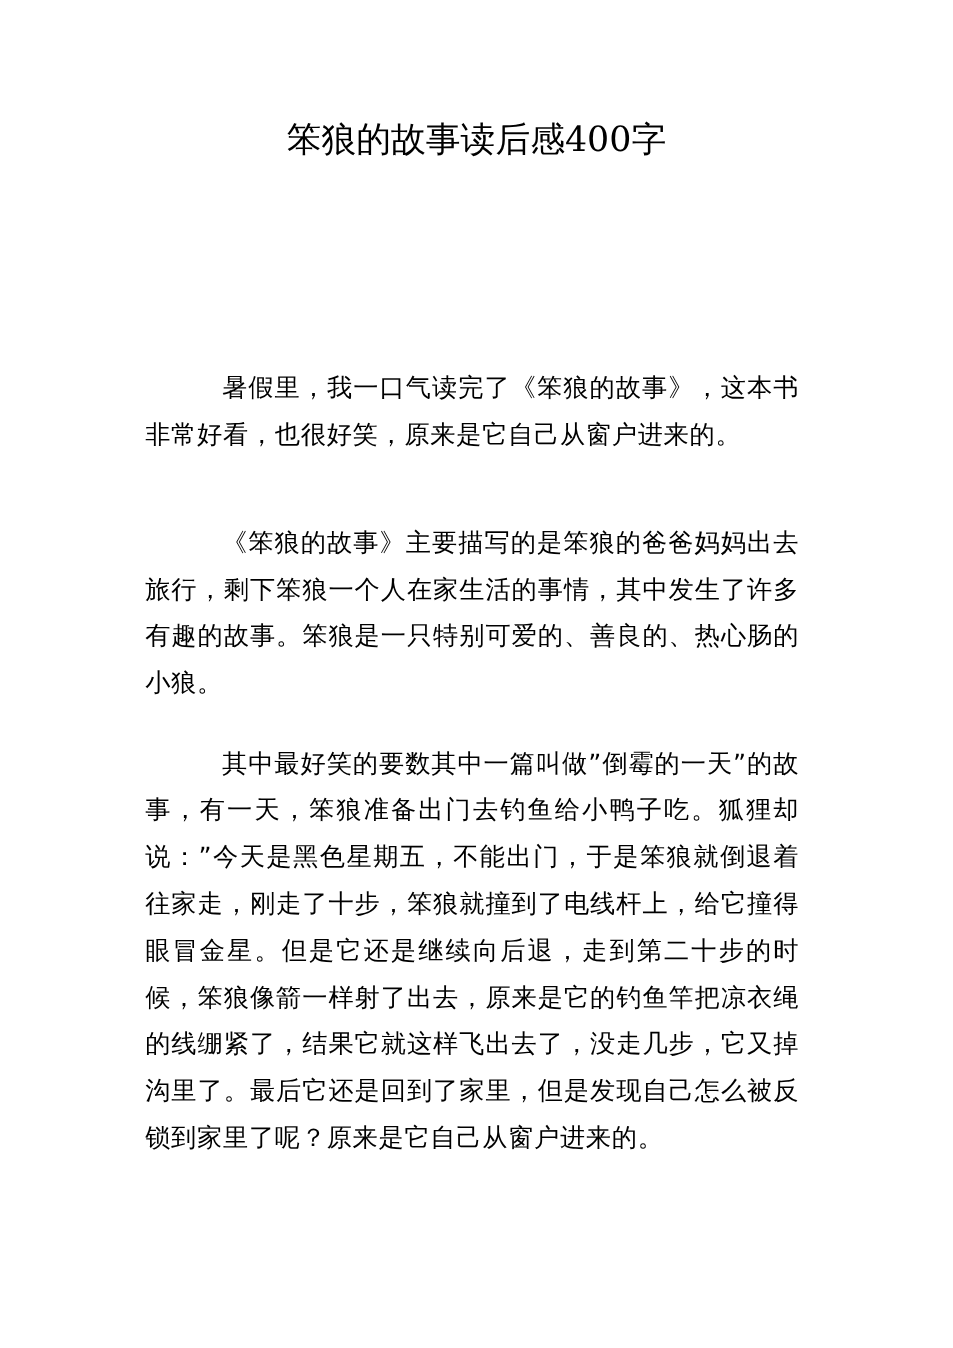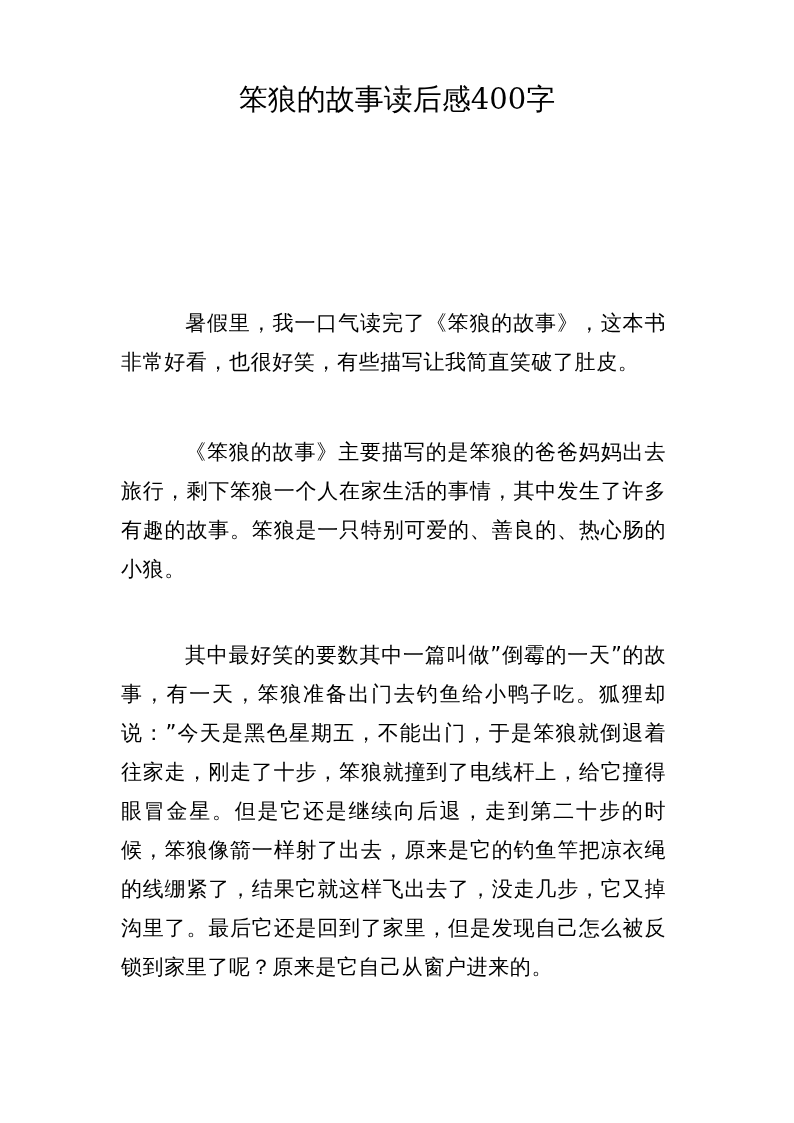--- a/index.html
+++ b/index.html
@@ -1,29 +1,29 @@
 <!DOCTYPE html>
 <html><head>
 <meta charset="utf-8">
 <style>
   html, body { margin: 0; padding: 0; background: #ffffff; }
   body { width: 794px; height: 1123px; position: relative; overflow: hidden;
          font-family: "DejaVu Serif", "Liberation Serif", serif; color: #000; }
-  .title { position: absolute; top: 79px; left: 0; width: 794px; text-align: center;
+  .title { position: absolute; top: 96px; left: 0; width: 794px; text-align: center;
            font-size: 29px; line-height: 40px; letter-spacing: 0px; }
   .body { position: absolute; left: 121px; width: 545px; top: 0; }
   .para { position: absolute; left: 0; width: 545px; font-size: 21px; line-height: 39px;
           font-family: "DejaVu Sans", "Liberation Sans", sans-serif; text-indent: 64px;
           text-align: justify; letter-spacing: 0.6px; }
   .p1 { top: 304px; }
   .p2 { top: 433px; }
-  .p3 { top: 636px; }
+  .p3 { top: 617px; }
 </style>
 </head>
 <body>
 
 <div class="title">笨狼的故事读后感400字</div>
 
 <div class="body">
-  <div class="para p1">暑假里，我一口气读完了《笨狼的故事》，这本书非常好看，也很好笑，有些描写让我简直笑破了肚皮。</div>
+  <div class="para p1">暑假里，我一口气读完了《笨狼的故事》，这本书非常好看，也很好笑，原来是它自己从窗户进来的。</div>
   <div class="para p2">《笨狼的故事》主要描写的是笨狼的爸爸妈妈出去旅行，剩下笨狼一个人在家生活的事情，其中发生了许多有趣的故事。笨狼是一只特别可爱的、善良的、热心肠的小狼。</div>
   <div class="para p3">其中最好笑的要数其中一篇叫做”倒霉的一天”的故事，有一天，笨狼准备出门去钓鱼给小鸭子吃。狐狸却说：”今天是黑色星期五，不能出门，于是笨狼就倒退着往家走，刚走了十步，笨狼就撞到了电线杆上，给它撞得眼冒金星。但是它还是继续向后退，走到第二十步的时候，笨狼像箭一样射了出去，原来是它的钓鱼竿把凉衣绳的线绷紧了，结果它就这样飞出去了，没走几步，它又掉沟里了。最后它还是回到了家里，但是发现自己怎么被反锁到家里了呢？原来是它自己从窗户进来的。</div>
 </div>
 
 </body></html>

